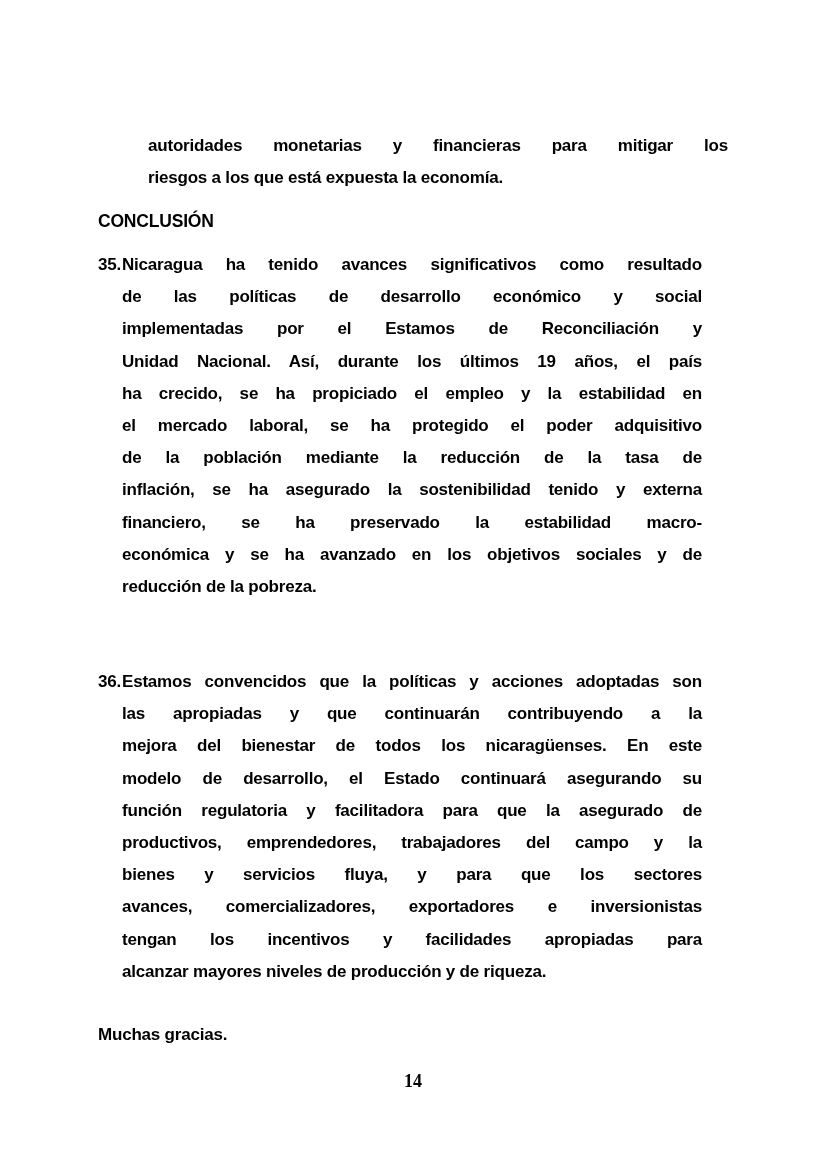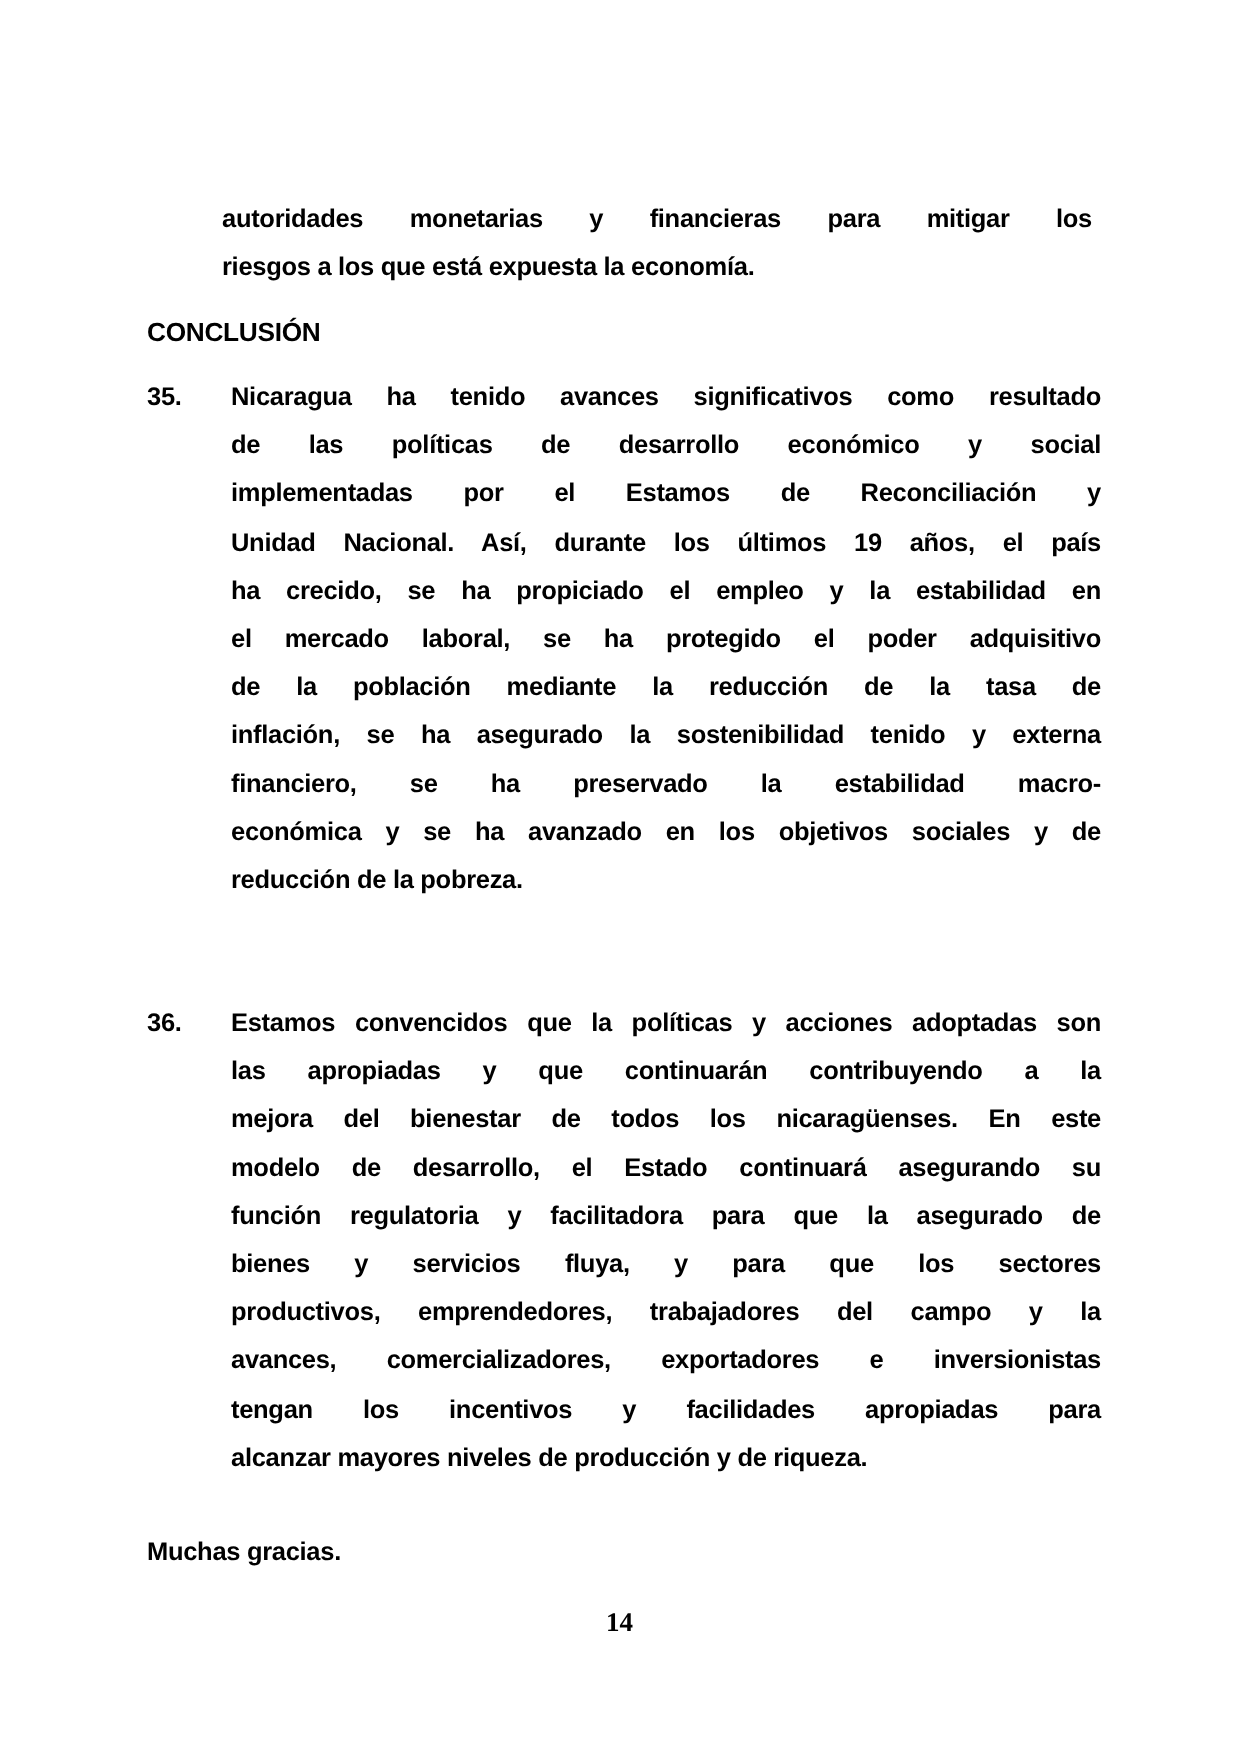--- a/index.html
+++ b/index.html
@@ -51,21 +51,21 @@
   }
   .numbered .num {
     position: absolute;
     left: 0;
     top: 0;
     font-size: 17px;
     line-height: 32.2px;
     letter-spacing: -0.2px;
   }
   .numbered .para-body {
-    margin-left: 56px;
+    margin-left: 24px;
     width: 580px;
   }
   .p35 { top: 249px; }
   .p36 { top: 666px; }
   .closing {
     position: absolute;
     left: 98px;
     top: 1019px;
     font-size: 17px;
     line-height: 32.2px;
@@ -113,22 +113,22 @@
   </div>
 
   <div class="numbered p36">
     <span class="num">36.</span>
     <div class="para-body">
         <div class="line">Estamos convencidos que la políticas y acciones adoptadas son</div>
         <div class="line">las apropiadas y que continuarán contribuyendo a la</div>
         <div class="line">mejora del bienestar de todos los nicaragüenses. En este</div>
         <div class="line">modelo de desarrollo, el Estado continuará asegurando su</div>
         <div class="line">función regulatoria y facilitadora para que la asegurado de</div>
+        <div class="line">productivos, emprendedores, trabajadores del campo y la</div>
         <div class="line">bienes y servicios fluya, y para que los sectores</div>
-        <div class="line">productivos, emprendedores, trabajadores del campo y la</div>
         <div class="line">avances, comercializadores, exportadores e inversionistas</div>
         <div class="line">tengan los incentivos y facilidades apropiadas para</div>
         <div class="line last-line">alcanzar mayores niveles de producción y de riqueza.</div>
       </div>
   </div>
 
   <div class="closing">Muchas gracias.</div>
 
   <div class="page-number">14</div>
 

